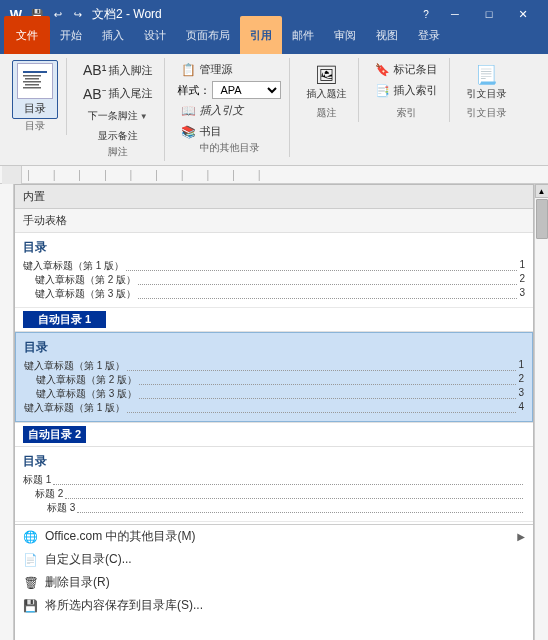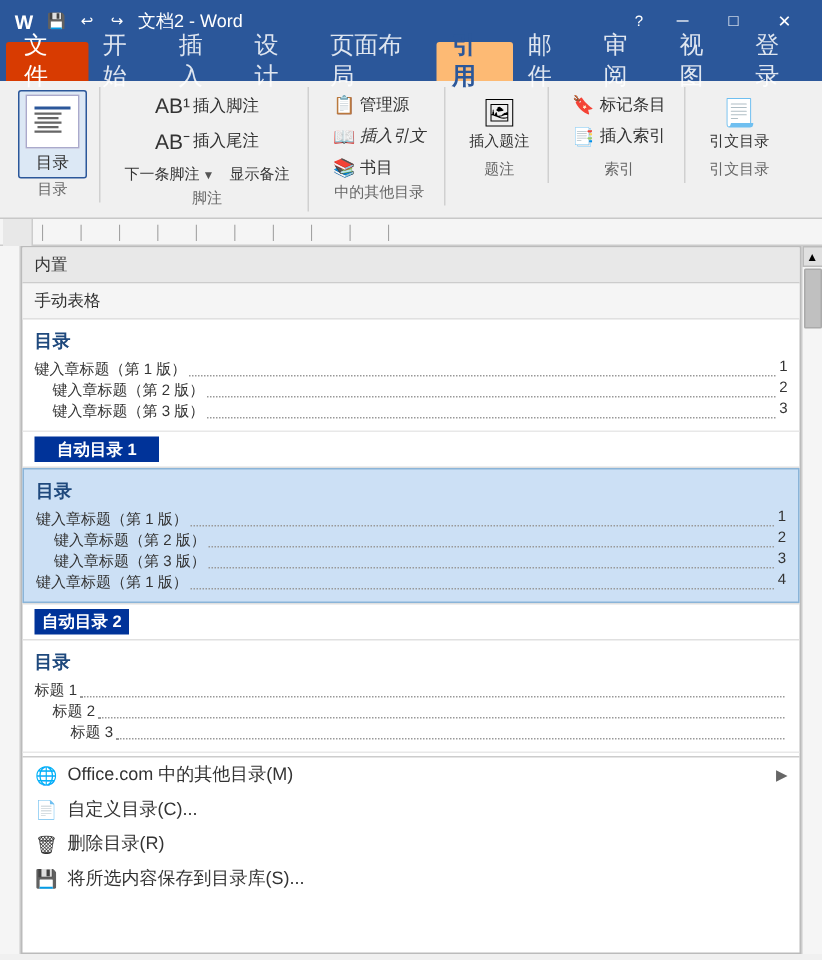--- a/index.html
+++ b/index.html
@@ -9,41 +9,41 @@
     .titlebar { background: #2b579a; height: 28px; display: flex; align-items: center; justify-content: space-between; padding: 0 8px; color: white; font-size: 12px; }
     .titlebar-left { display: flex; align-items: center; gap: 6px; }
     .titlebar-icons { display: flex; gap: 4px; align-items: center; }
     .titlebar-icon { width: 16px; height: 16px; display: flex; align-items: center; justify-content: center; font-size: 10px; color: white; cursor: pointer; }
     .titlebar-title { color: white; font-size: 12px; }
     .titlebar-controls { display: flex; gap: 0; }
     .titlebar-btn { width: 34px; height: 28px; display: flex; align-items: center; justify-content: center; font-size: 11px; color: white; cursor: pointer; }
 
     
     .ribbon-tabs { background: #2b579a; display: flex; padding: 0 4px; height: 26px; align-items: flex-end; }
-    .ribbon-tab { padding: 4px 10px; font-size: 16px; color: rgba(255,255,255,0.85); cursor: pointer; height: 26px; display: flex; align-items: center; border-radius: 2px 2px 0 0; font-family: Liberation Serif, serif; }
+    .ribbon-tab { padding: 4px 10px; font-size: 11px; color: rgba(255,255,255,0.85); cursor: pointer; height: 38px; display: flex; align-items: center; border-radius: 2px 2px 0 0; font-family: Liberation Serif, serif; }
     .ribbon-tab.active { background: #fdba74; color: #2b579a; font-weight: bold; }
     .ribbon-tab.file { background: #d83b01; color: white; padding: 4px 12px; }
 
     
     .ribbon { background: #f0f0f0; border-bottom: 1px solid #c8c8c8; padding: 4px 8px; display: flex; align-items: flex-start; gap: 8px; min-height: 72px; }
     .ribbon-group { display: flex; flex-direction: column; align-items: center; border-right: 1px solid #d0d0d0; padding: 2px 8px 2px 4px; min-height: 64px; justify-content: space-between; }
     .ribbon-group:last-child { border-right: none; }
     .ribbon-group-content { display: flex; align-items: flex-start; gap: 4px; }
     .ribbon-group-label { font-size: 10px; color: #666; text-align: center; margin-top: auto; }
 
     
     .ribbon-btn-large { display: flex; flex-direction: column; align-items: center; cursor: pointer; padding: 2px 4px; border-radius: 2px; min-width: 40px; border: 1px solid transparent; }
     .ribbon-btn-large .btn-icon-large { width: 36px; height: 36px; display: flex; align-items: center; justify-content: center; border: 1px solid #aac; background: white; }
     .ribbon-btn-large .btn-label { font-size: 11px; color: #333; margin-top: 2px; }
     .ribbon-btn-large.active { background: #dce8f5; border-color: #2b579a; }
 
     
     .ribbon-btn-small { display: flex; flex-direction: column; align-items: center; cursor: pointer; padding: 2px 3px; border-radius: 2px; border: 1px solid transparent; }
     .ribbon-btn-small .btn-icon { width: 24px; height: 24px; display: flex; align-items: center; justify-content: center; font-size: 14px; }
-    .ribbon-btn-small .btn-label { font-size: 10px; color: #333; text-align: right; }
+    .ribbon-btn-small .btn-label { font-size: 10px; color: #333; text-align: left; }
     .ribbon-select { font-size: 11px; border: 1px solid #aaa; padding: 1px 3px; background: white; cursor: pointer; min-width: 60px; }
 
     
     .ruler { height: 18px; background: #f5f5f5; border-bottom: 1px solid #ccc; display: flex; align-items: center; padding: 0 2px; font-size: 9px; color: #888; position: relative; }
     .ruler-corner { width: 20px; height: 18px; background: #e8e8e8; border-right: 1px solid #ccc; flex-shrink: 0; }
 
     
     .main-area { display: flex; height: calc(640px - 28px - 26px - 74px - 18px - 22px); }
     .scrollbar-left { width: 14px; background: #f5f5f5; border-right: 1px solid #ccc; flex-shrink: 0; }
     .doc-area { flex: 1; background: #e8e8e8; overflow: hidden; position: relative; padding: 8px; }
@@ -144,41 +144,49 @@
     <div class="ribbon-group-content">
       <div style="display:flex; flex-direction:column; gap:2px;">
         <div class="sub-btn">
           <span style="font-size:14px;">AB¹</span>
           <span style="font-size:11px;">插入脚注</span>
         </div>
         <div class="sub-btn">
           <span style="font-size:14px;">AB⁻</span>
           <span style="font-size:11px;">插入尾注</span>
         </div>
-        <div style="display:flex; gap:2px;">
+        <div style="display:flex; gap:2px;flex-direction:column;">
           <div class="sub-btn">
             <span style="font-size:10px;">下一条脚注</span>
             <span class="arrow">▼</span>
           </div>
           <div class="sub-btn">
             <span style="font-size:10px;">显示备注</span>
           </div>
         </div>
       </div>
     </div>
     <div class="ribbon-group-label">脚注</div>
   </div>
 
   <div class="ribbon-group">
     <div class="ribbon-group-content">
       <div style="display:flex; flex-direction:column; gap:2px;">
         <div class="manage-btn">
           <span class="m-icon">📋</span>
           <span style="font-size:11px;">管理源</span>
         </div>
+        <div style="display:flex; align-items:center; gap:2px;">
+          <span style="font-size:11px;">样式：</span>
+          <select class="ribbon-select">
+            <option>APA</option>
+            <option>MLA</option>
+            <option>Chicago</option>
+          </select>
+        </div>
         <div class="manage-btn">
           <span class="m-icon">📖</span>
           <span style="font-size:11px;font-style:italic;">插入引文</span>
         </div>
         <div class="manage-btn">
           <span class="m-icon">📚</span>
           <span style="font-size:11px;">书目</span>
         </div>
       </div>
     </div>

